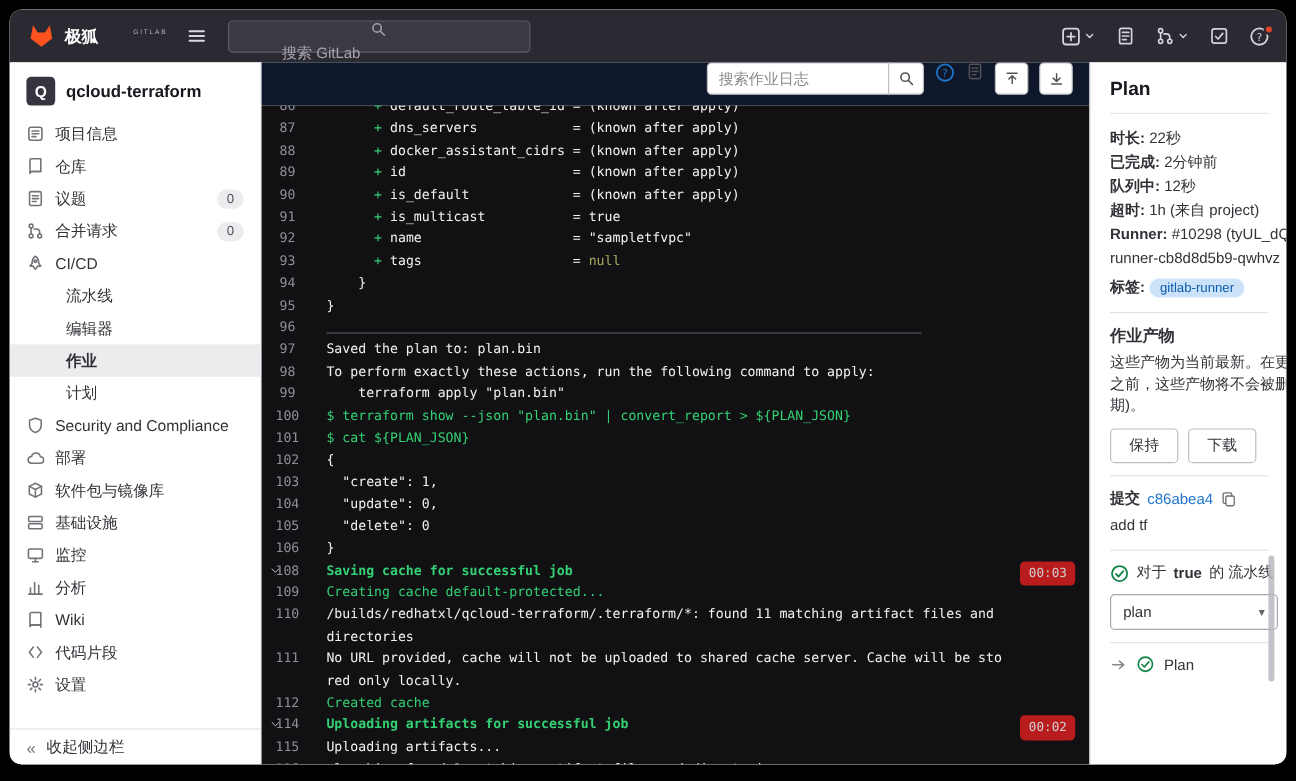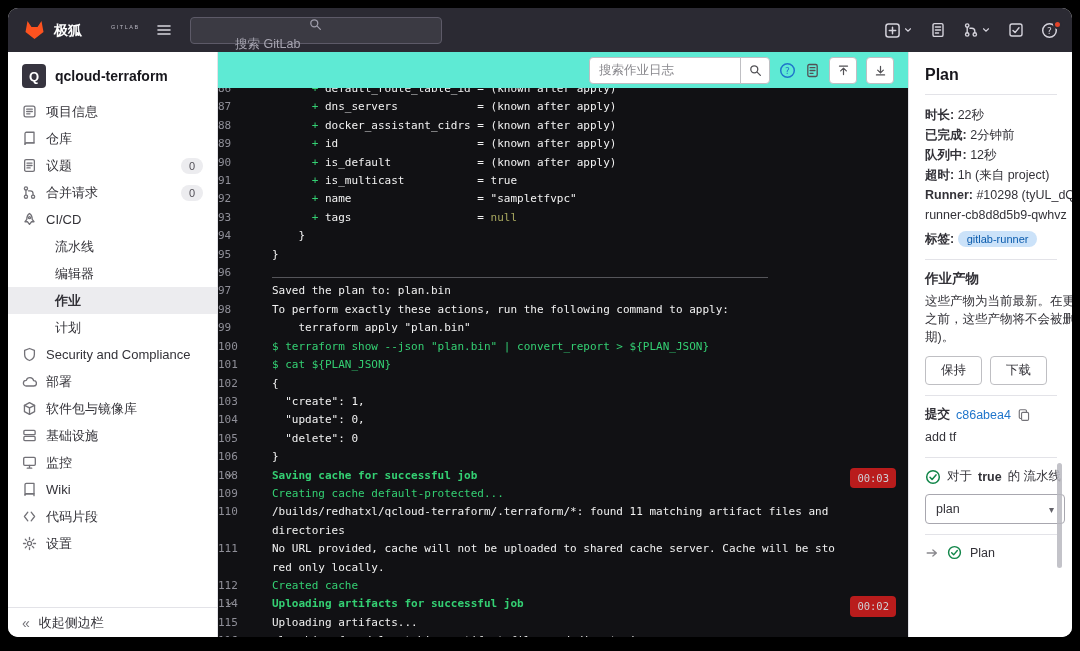--- a/index.html
+++ b/index.html
@@ -34,33 +34,33 @@
   .menu-item { height:27px; display:flex; align-items:center; gap:9px; padding:0 14px; font-size:13px; color:#333238; cursor:pointer;text-align:center; }
   .menu-item.sub { padding-left:47px; }
   .menu-item.active { background:#ececef; font-weight:600; }
   .menu-item .micon { width:15px; height:15px; color:#737278; display:flex; flex:0 0 auto; }
   .badge { margin-left:auto; background:#ececef; color:#535158; border-radius:10px; font-size:11px; padding:1px 8px; line-height:14px; }
   .collapse-row { border-top:1px solid #e3e3e8; height:30px; display:flex; align-items:center; gap:9px; padding:0 14px; font-size:13px; color:#333238; cursor:pointer; }
   .collapse-glyph { color:#737278; font-size:14px; }
 
   
   .main { flex:1; display:flex; flex-direction:column; min-width:0; }
-  .log-toolbar { flex:0 0 36px; background:#5eead4; display:flex; align-items:center; justify-content:flex-end; gap:9px; padding:0 14px; }
+  .log-toolbar { flex:0 0 36px; background:#0f172a; display:flex; justify-content:flex-end; gap:9px; padding:0 14px; }
   .lt-inputwrap { display:flex; }
   .lt-inputwrap input { width:152px; height:27px; border:1px solid #bfbfc3; border-radius:4px 0 0 4px; padding:0 9px; font-size:12.5px; color:#333238; outline:none; }
   .lt-inputwrap input::placeholder { color:#89888d; }
   .lt-search-btn { width:30px; height:27px; border:1px solid #bfbfc3; margin-left:-1px; border-radius:0 4px 4px 0; display:grid; place-items:center; background:#fff; color:#525155; cursor:pointer; }
   .lt-icon { color:#1f75cb; display:flex; cursor:pointer; }
   .lt-raw { color:#525155; display:flex; cursor:pointer; }
   .lt-btn { width:28px; height:27px; border:1px solid #bfbfc3; border-radius:4px; display:grid; place-items:center; background:#fff; color:#525155; cursor:pointer; }
 
   .log { flex:1; background:#111114; overflow:hidden; font-family:"DejaVu Sans Mono",monospace; font-size:11px; }
   .log-inner { margin-top:-8px; padding-right:0; }
   .log-line { display:flex; position:relative; line-height:18.4px; }
-  .gutter { flex:0 0 54px; text-align:left; color:#8f8f98; padding-right:11px; position:relative; cursor:pointer; }
+  .gutter { flex:0 0 54px; text-align:center; color:#8f8f98; padding-right:11px; position:relative; cursor:pointer; }
   .chev { position:absolute; left:7px; top:4px; color:#d0d0d4; display:flex; cursor:pointer; }
   .ltext { flex:1; white-space:pre-wrap; word-break:break-all; color:#f2f2f2; padding-right:70px; }
   .c-g { color:#34d073; }
   .c-s { color:#34d073; font-weight:700; }
   .c-o { color:#a8a85f; }
   .duration { position:absolute; right:12px; top:1px; background:#b91c1c; color:#cfcfd4; font-size:10.5px; padding:1px 7px; border-radius:4px; }
   .hrline { border-top:1px solid #55555a; margin-top:13px; margin-right:70px; }
 
   
   .rightpanel { flex:0 0 164px; width:164px; background:#fff; border-left:1px solid #e3e3e8; overflow:hidden; }
@@ -266,20 +266,28 @@
               <svg viewBox="0 0 16 16" width="15" height="15" fill="none" stroke="currentColor" stroke-width="1.4" stroke-linecap="round" stroke-linejoin="round">
                 <rect x="1.8" y="2.6" width="12.4" height="8.4" rx="1.2"></rect>
                 <path d="M5.6 14h4.8M8 11v3"></path>
               </svg>
             </span>
             <span>监控</span>
           </div>
           <div class="menu-item">
             <span class="micon">
               <svg viewBox="0 0 16 16" width="15" height="15" fill="none" stroke="currentColor" stroke-width="1.4" stroke-linecap="round" stroke-linejoin="round">
+                <path d="M2 14h12M3.6 13.5V8.6M7.3 13.5V3.6M11 13.5V6.2"></path>
+              </svg>
+            </span>
+            <span>分析</span>
+          </div>
+          <div class="menu-item">
+            <span class="micon">
+              <svg viewBox="0 0 16 16" width="15" height="15" fill="none" stroke="currentColor" stroke-width="1.4" stroke-linecap="round" stroke-linejoin="round">
                 <path d="M3.2 2.9a1.4 1.4 0 0 1 1.4-1.4h8.2v11H4.6a1.4 1.4 0 0 0-1.4 1.4z"></path>
                 <path d="M3.2 13.9a1.4 1.4 0 0 1 1.4-1.4h8.2v2.1"></path>
               </svg>
             </span>
             <span>Wiki</span>
           </div>
           <div class="menu-item">
             <span class="micon">
               <svg viewBox="0 0 16 16" width="15" height="15" fill="none" stroke="currentColor" stroke-width="1.4" stroke-linecap="round" stroke-linejoin="round">
                 <path d="M6.2 3.4L2.6 8l3.6 4.6M9.8 3.4L13.4 8l-3.6 4.6"></path>

